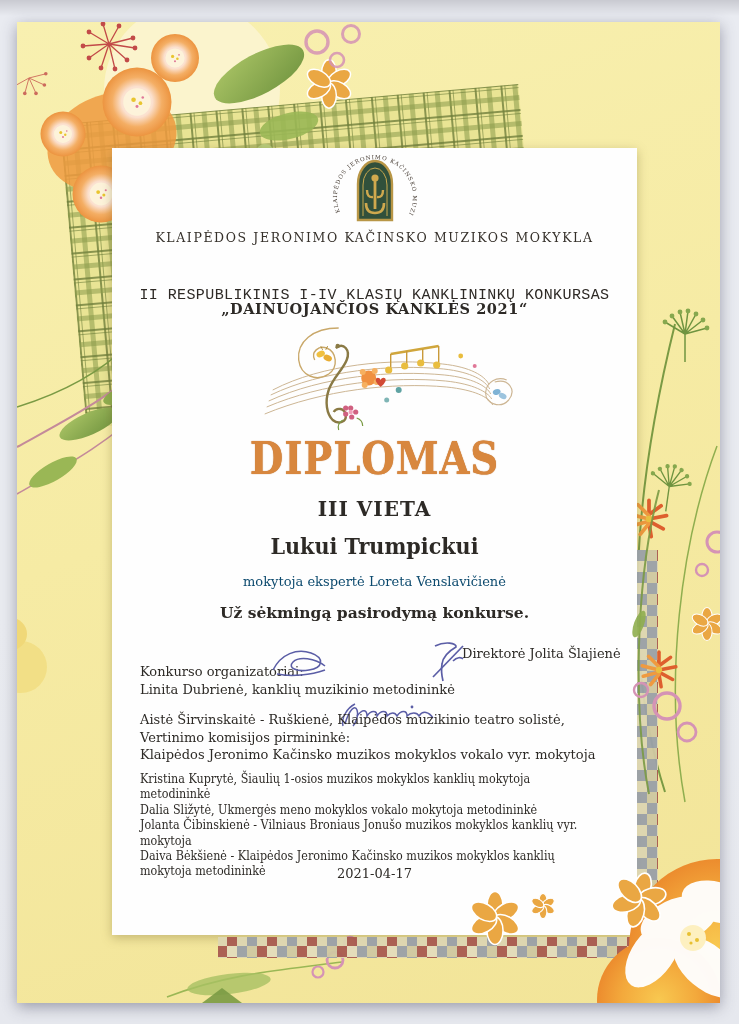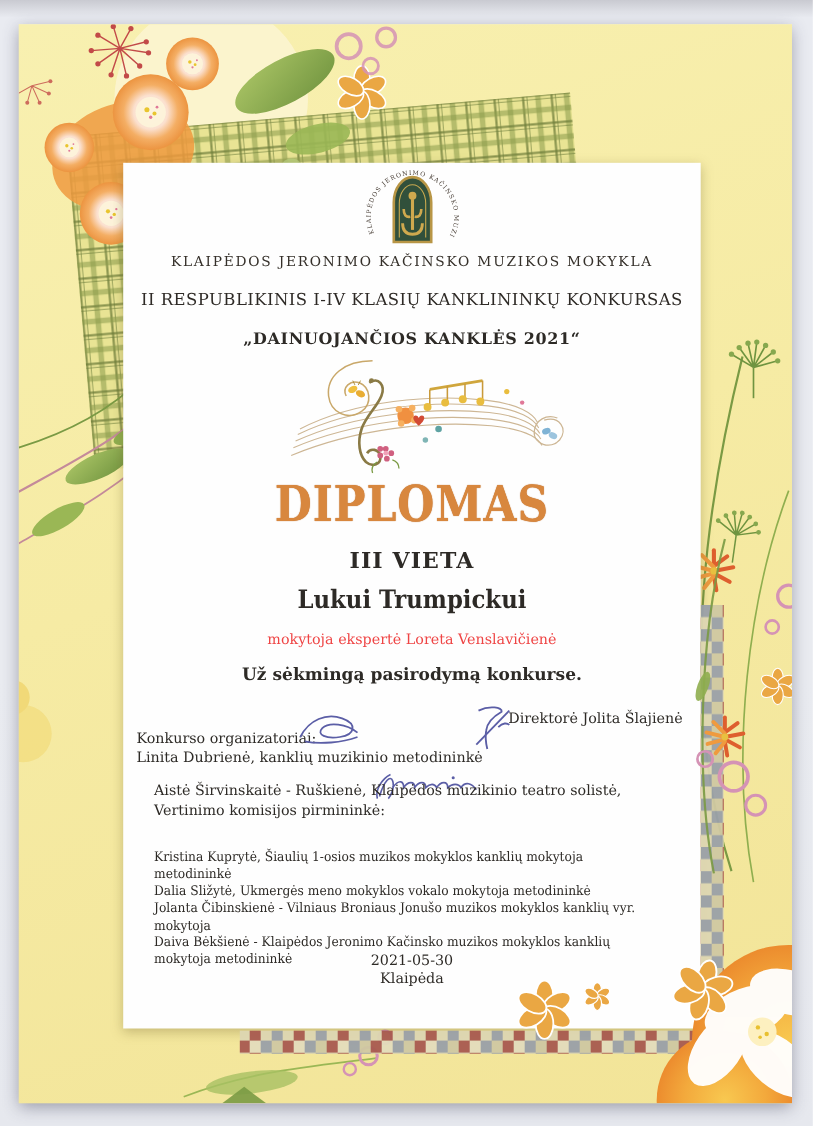--- a/index.html
+++ b/index.html
@@ -14,31 +14,31 @@
     box-shadow:0 4px 14px rgba(60,60,85,.45);overflow:hidden;
   }
   .decor{position:absolute;left:0;top:0;pointer-events:none;}
   .sheet{
     position:absolute;left:95px;top:126px;width:525px;height:787px;background:#fefefe;
     box-shadow:0 3px 10px rgba(110,95,40,.35);
   }
   .abs{position:absolute;}
   .ctr{left:0;width:100%;text-align:center;white-space:nowrap;}
   .school{top:82px;font-size:12.5px;letter-spacing:1.6px;color:#35302a;}
-  .contest1{top:115px;font-size:15px;letter-spacing:.4px;color:#2e2a26;}
+  .contest1{top:139px;font-size:15px;letter-spacing:.4px;color:#2e2a26;font-family:Liberation Mono, monospace;}
   .contest2{top:152px;font-size:14.5px;font-weight:bold;letter-spacing:.6px;}
   .title{top:284px;font-size:45px;font-weight:bold;color:#d8873e;letter-spacing:1px;
          transform:scaleX(.86);transform-origin:50% 50%;
          text-shadow:0 0 1px #b5641f;}
   .place{top:349px;font-size:20px;font-weight:bold;letter-spacing:1px;}
   .recipient{top:384px;font-size:23px;font-weight:bold;transform:scaleX(.9);transform-origin:50% 50%;}
-  .teacher{top:426px;font-size:13px;color:#ef4444;}
+  .teacher{top:426px;font-size:13px;color:#0c4a6e;}
   .achievement{top:455px;font-size:15.5px;font-weight:bold;}
   .blk{font-size:13px;line-height:18px;white-space:nowrap;}
-  .org{left:12px;top:515px;}
+  .org{left:28px;top:515px;}
   .director{left:350px;top:498px;font-size:13px;}
   .chair{left:28px;top:563px;line-height:17.5px;}
   .members{left:28px;top:624px;font-size:12px;line-height:15.4px;}
   .fit{transform:scaleX(.93);transform-origin:0 50%;display:block;}
   .dateblk{top:717px;font-size:13px;line-height:17px;}
   .sig{position:absolute;}
 </style>
 </head>
 <body>
 
@@ -332,32 +332,32 @@
         <g fill="none" stroke="#5b5ea6" stroke-width="1.5">
           <path d="M3,27 C1,19 7,9 15,5 M5,25 C9,11 15,5 17,11 C19,17 15,25 13,27"></path>
           <path d="M17,17 C23,9 27,11 27,17 C31,11 37,11 37,17 C41,11 47,11 47,17 C51,13 55,13 57,17 C61,11 67,11 67,17 C71,13 77,13 79,17 C83,11 89,13 93,19"></path>
         </g>
         <circle cx="72" cy="8" r="1.4" fill="#5b5ea6"></circle>
       </svg>
 
       <div class="abs blk chair">
         <div>Aistė Širvinskaitė - Ruškienė, Klaipėdos muzikinio teatro solistė,</div>
         <div>Vertinimo komisijos pirmininkė:</div>
+        <div>Klaipėdos Jeronimo Kačinsko muzikos mokyklos vokalo vyr. mokytoja</div>
       </div>
 
       <div class="abs members">
         <span class="fit">Kristina Kuprytė, Šiaulių 1-osios muzikos mokyklos kanklių mokytoja metodininkė</span>
         <span class="fit">Dalia Sližytė, Ukmergės meno mokyklos vokalo mokytoja metodininkė</span>
         <span class="fit">Jolanta Čibinskienė - Vilniaus Broniaus Jonušo muzikos mokyklos kanklių vyr. mokytoja</span>
         <span class="fit">Daiva Bėkšienė - Klaipėdos Jeronimo Kačinsko muzikos mokyklos kanklių mokytoja metodininkė</span>
       </div>
 
       <div class="abs ctr dateblk">
-        <div>2021-05-30</div>
-        <div>Klaipėda</div>
+        <div>2021-04-17</div>
       </div>
     </div>
 
     <svg class="decor" width="703" height="981" viewBox="0 0 703 981">
       <defs>
         <pattern id="ging" width="40" height="22" patternUnits="userSpaceOnUse">
           <rect width="40" height="22" fill="#ddd6b2"></rect>
           <rect x="0" y="0" width="10" height="11" fill="#a85a50"></rect>
           <rect x="20" y="0" width="10" height="11" fill="#9aa0a8"></rect>
           <rect x="10" y="11" width="10" height="11" fill="#a85a50"></rect>

